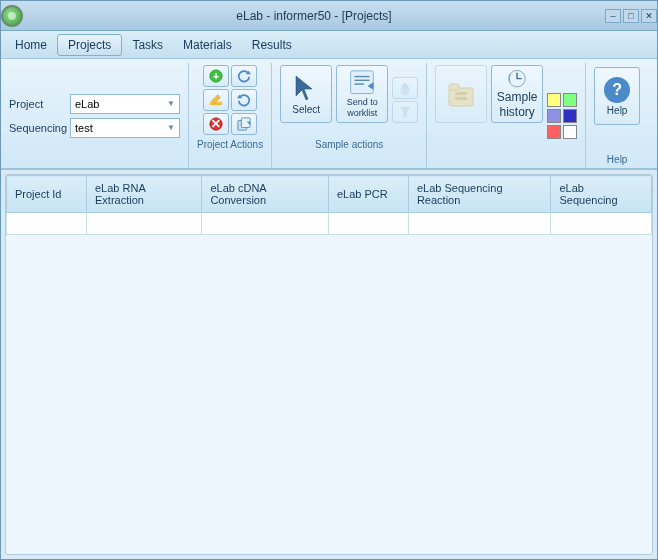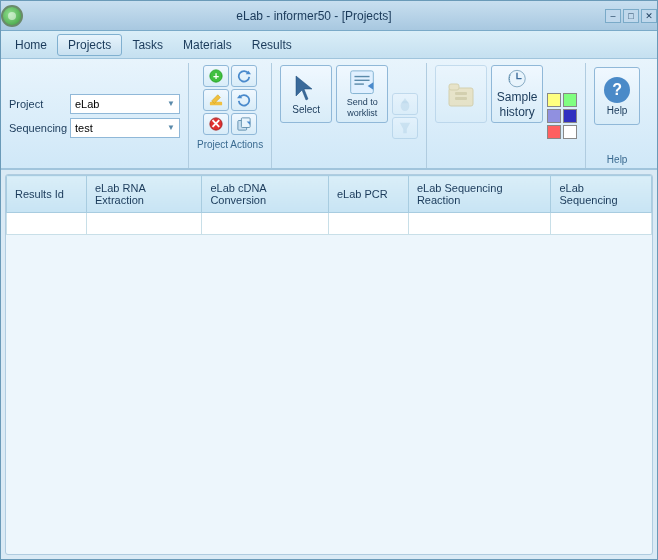--- a/index.html
+++ b/index.html
@@ -398,20 +398,21 @@
               <polygon points="8,1 12,7 4,7" fill="#80b0d0" opacity="0.5"></polygon>
             </svg>
           </div>
           <div class="tb-btn tb-btn-small tb-btn-disabled">
             <svg width="16" height="16" viewBox="0 0 16 16">
               <polygon points="2,2 14,2 10,9 10,14 6,14 6,9" fill="#80b0d0" opacity="0.5"></polygon>
             </svg>
           </div>
         </div>
       </div>
+      <div class="toolbar-section-label">Sample actions</div>
     </div>
 
     <div class="toolbar-section">
       <div class="toolbar-section-content">
 
         <div class="tb-btn tb-btn-large tb-btn-disabled">
           <svg width="28" height="28" viewBox="0 0 28 28">
             <rect x="2" y="8" width="24" height="18" rx="2" fill="#f0d080" stroke="#c0a040" stroke-width="1"></rect>
             <rect x="2" y="4" width="10" height="6" rx="2" fill="#f0d080" stroke="#c0a040" stroke-width="1"></rect>
             <rect x="8" y="12" width="12" height="3" rx="1" fill="#c0a040"></rect>
@@ -449,21 +450,21 @@
       <div class="toolbar-section-label" style="margin-top:auto; padding-bottom:3px;">Help</div>
     </div>
   </div>
 
   <div class="content-area">
     <div class="table-wrapper">
       <table class="data-table">
         <thead>
           <tr>
             <th>
-              <span>Results Id</span>
+              <span>Project Id</span>
             </th>
             <th>
               <span>eLab RNA Extraction</span>
             </th>
             <th>
               <span>eLab cDNA Conversion</span>
             </th>
             <th>
               <span>eLab PCR</span>
             </th>

